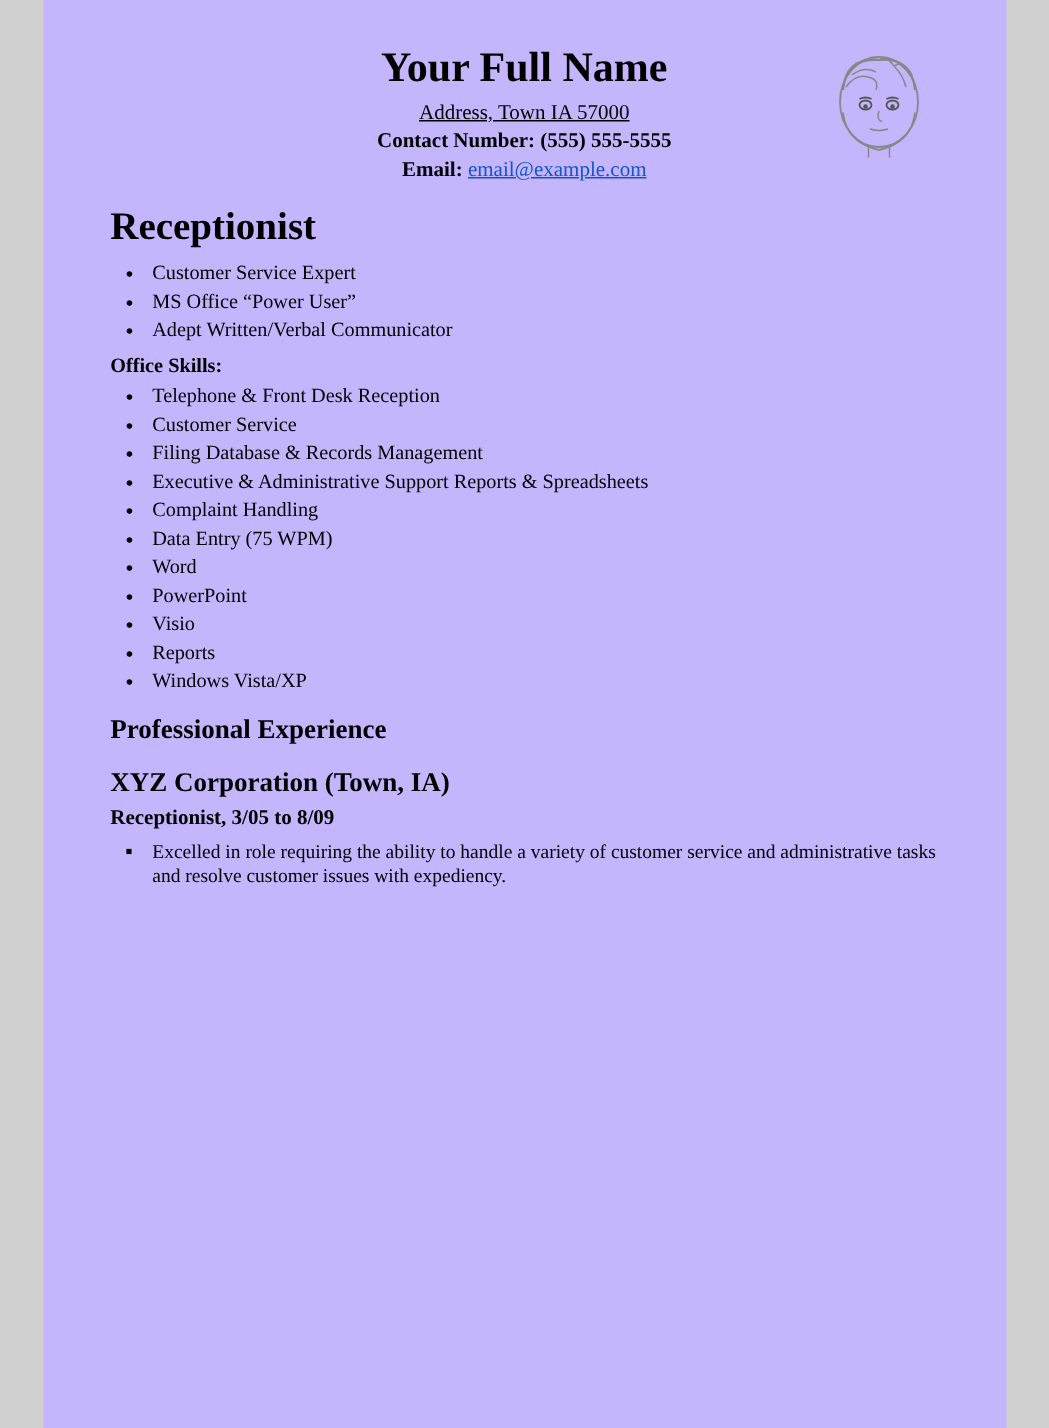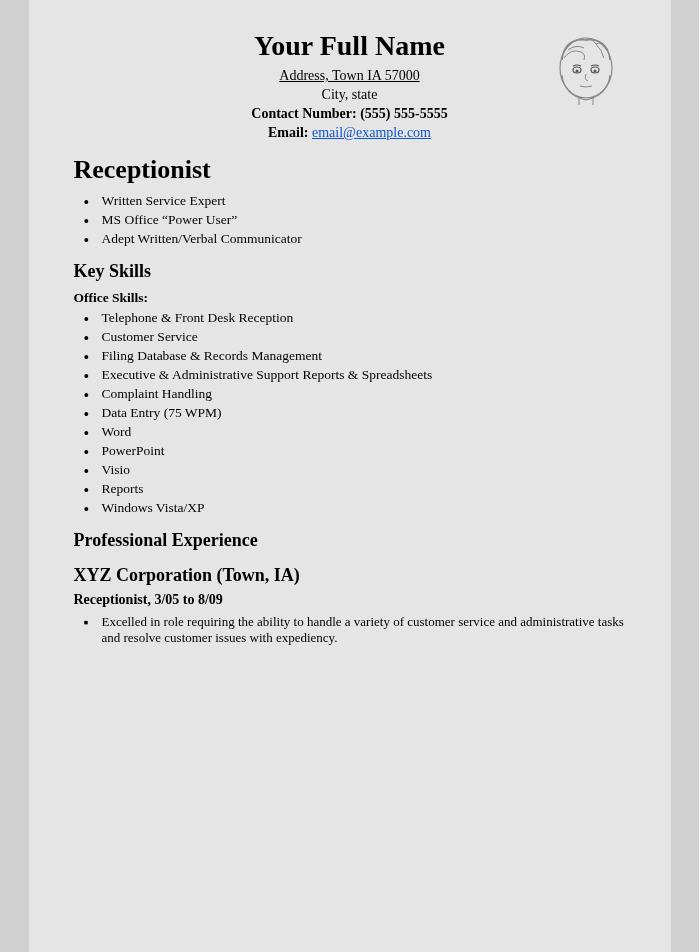--- a/index.html
+++ b/index.html
@@ -13,21 +13,21 @@
       display: flex;
       justify-content: center;
       align-items: flex-start;
       min-height: 100vh;
       font-family: 'Times New Roman', Times, serif;
     }
 
     .page {
       width: 642px;
       min-height: 952px;
-      background: #e5e5e5;
+      background: #c4b5fd;
       padding: 30px 45px 30px 45px;
       position: relative;
     }
 
     .header {
       text-align: center;
       position: relative;
       margin-bottom: 10px;
     }
 
@@ -193,37 +193,35 @@
 
         <path d="M16,45 Q18,65 40,70 Q62,65 64,45" fill="none" stroke="#888" stroke-width="1.2"></path>
 
         <path d="M27,36 Q31,34 35,36" fill="none" stroke="#555" stroke-width="1.2"></path>
         <path d="M45,36 Q49,34 53,36" fill="none" stroke="#555" stroke-width="1.2"></path>
       </svg>
     </div>
 
     <div class="full-name">Your Full Name</div>
     <div class="address">Address, Town IA 57000</div>
-    <div class="city-state">City, state</div>
     <div class="contact">Contact Number: (555) 555-5555</div>
     <div class="email-line">
       <span>Email:</span>
       <a class="email-link" href="mailto:email@example.com">email@example.com</a>
     </div>
   </div>
 
   <div class="section-title-large">Receptionist</div>
 
   <ul class="bullet-list">
-    <li>Written Service Expert</li>
+    <li>Customer Service Expert</li>
     <li>MS Office “Power User”</li>
     <li>Adept Written/Verbal Communicator</li>
   </ul>
 
-  <div class="section-title-medium">Key Skills</div>
 
   <div class="subsection-label">Office Skills:</div>
   <ul class="bullet-list">
     <li>Telephone &amp; Front Desk Reception</li>
     <li>Customer Service</li>
     <li>Filing Database &amp; Records Management</li>
     <li>Executive &amp; Administrative Support Reports &amp; Spreadsheets</li>
     <li>Complaint Handling</li>
     <li>Data Entry (75 WPM)</li>
   </ul>

